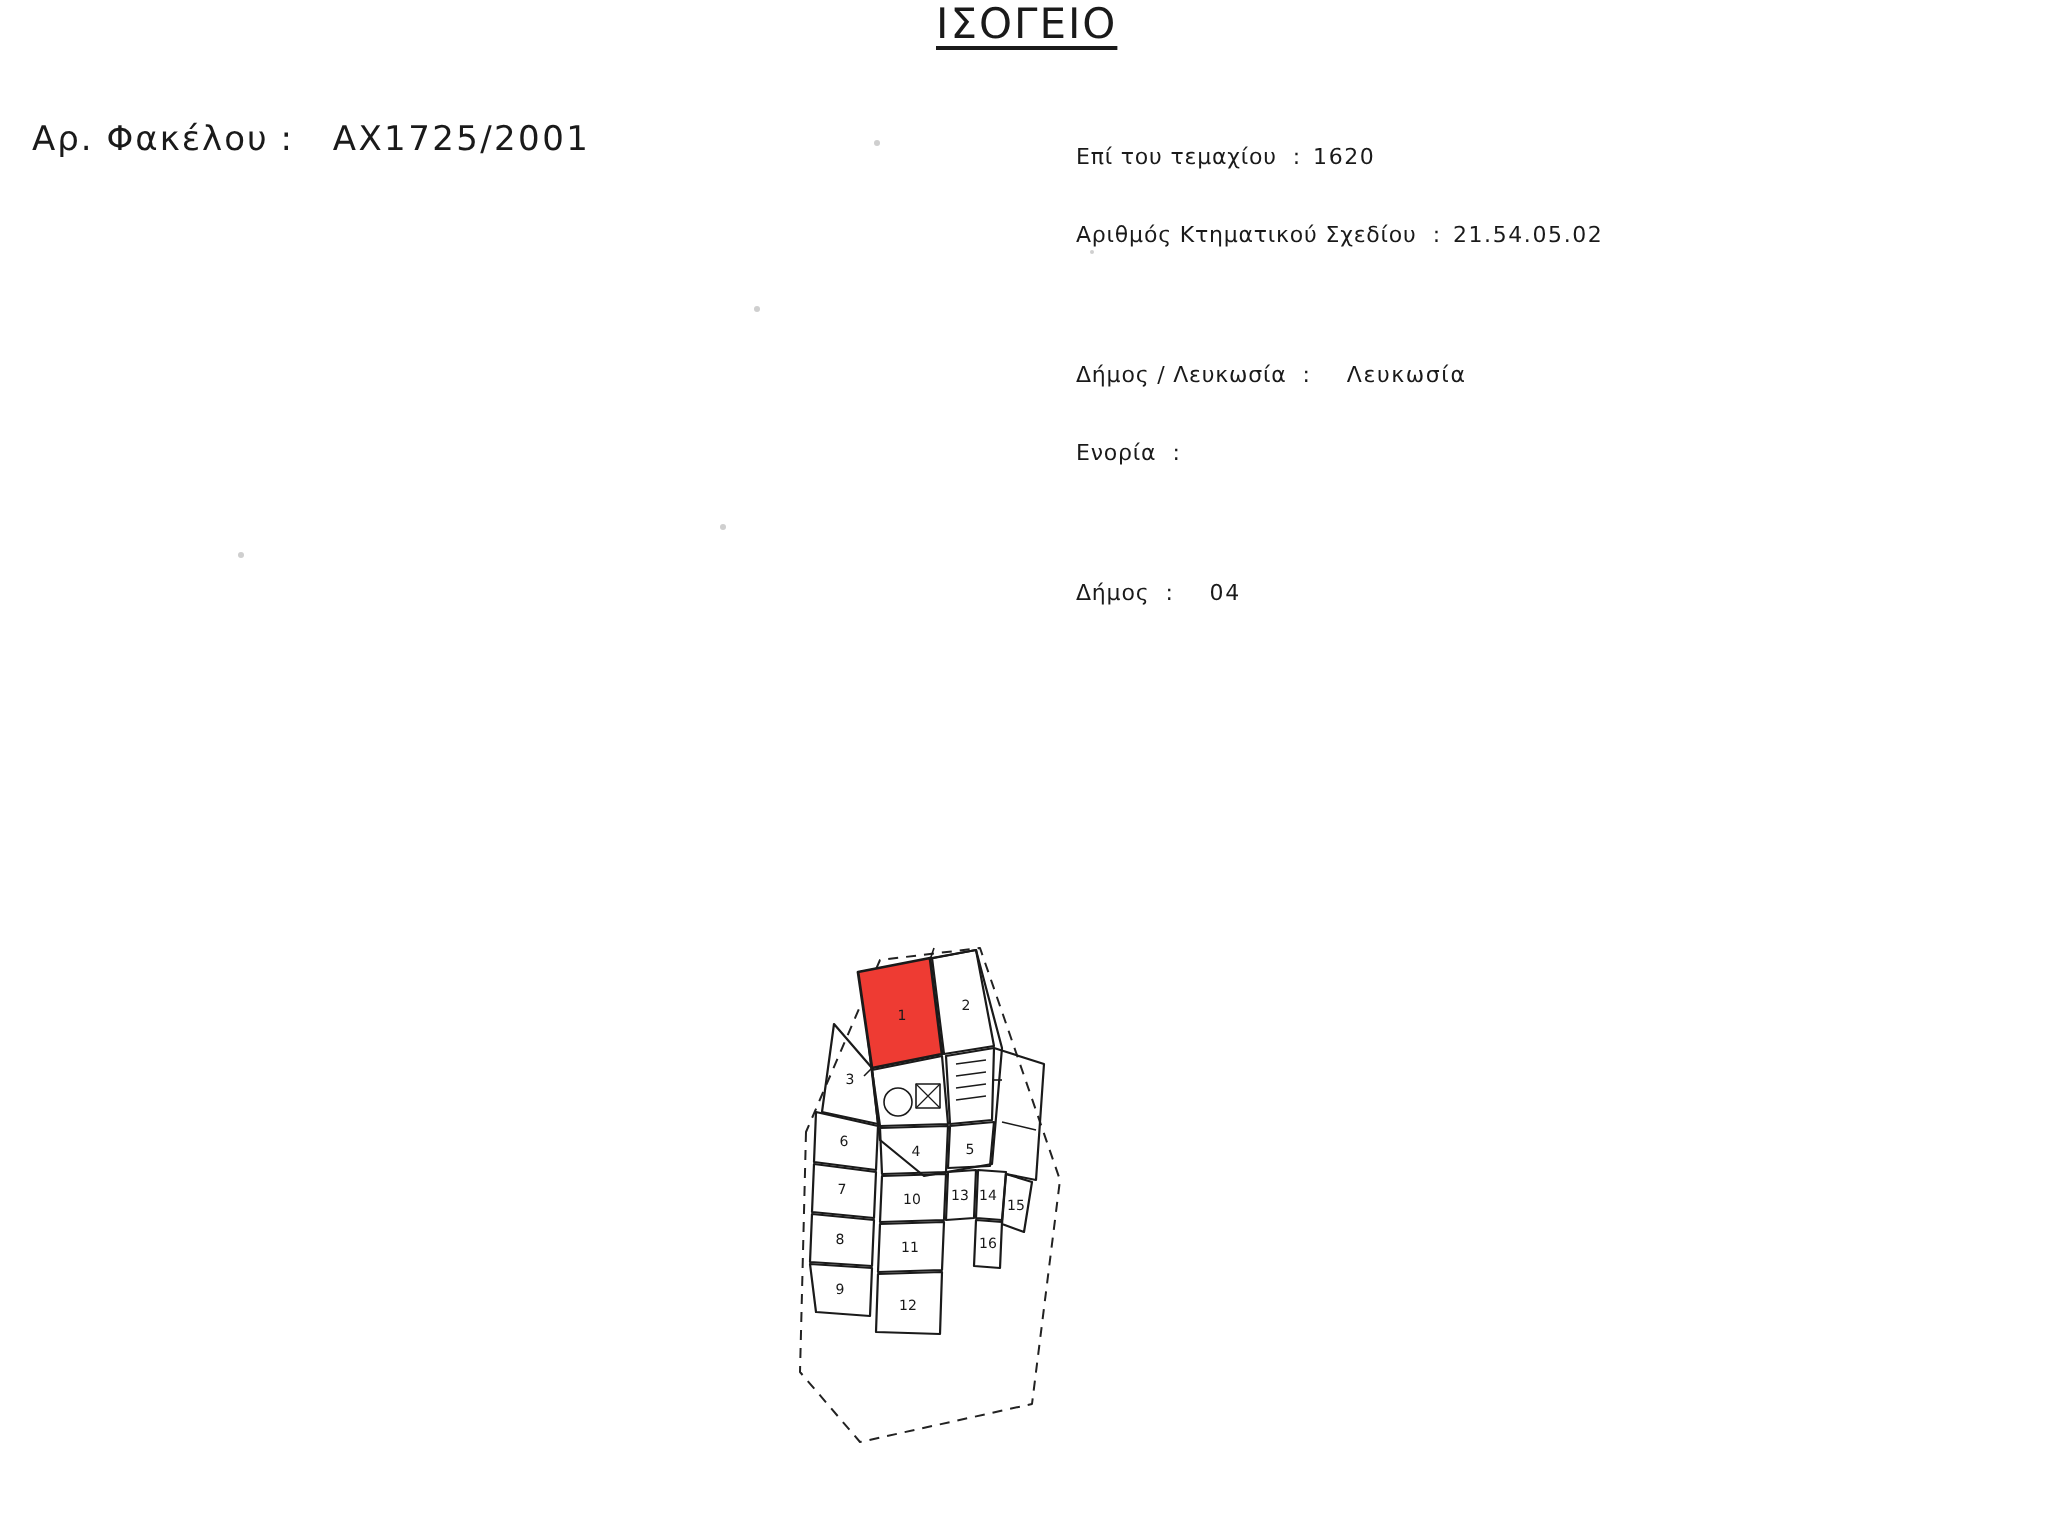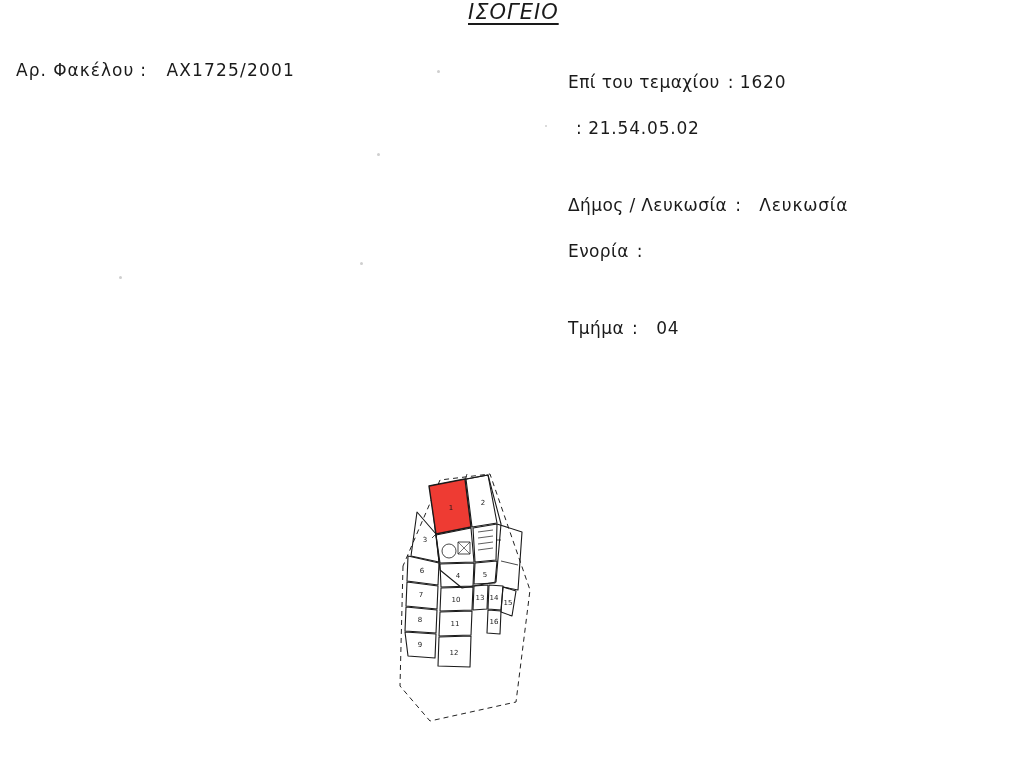--- a/index.html
+++ b/index.html
@@ -19,21 +19,20 @@
   
   .doc-title {
     position: absolute;
     top: 0px;
     left: 468px;
     font-size: 21px;
     letter-spacing: 1px;
     text-decoration: underline;
     text-underline-offset: 4px;
     white-space: nowrap;
-    font-style: italic;
   }
 
   
   .file-ref {
     position: absolute;
     top: 60px;
     left: 16px;
     font-size: 17px;
     white-space: nowrap;
     letter-spacing: 0.5px;
@@ -41,22 +40,22 @@
   .file-ref .label { letter-spacing: 1px; margin-top: 26px; }
   .file-ref .value {
     margin-left: 14px;
     letter-spacing: 1.2px;
   }
 
   
   .fields {
     position: absolute;
     top: 72px;
-    left: 568px;
-    font-size: 17px;
+    left: 538px;
+    font-size: 11px;
   }
   .field-row {
     display: flex;
     align-items: baseline;
     margin-bottom: 26px;
     white-space: nowrap;
     letter-spacing: 0.4px;
   }
   .field-row .f-label { }
   .field-row .f-colon { margin: 0 6px 0 8px; }
@@ -93,38 +92,39 @@
 
 <div class="fields">
 
   <div class="field-row">
     <span class="f-label">Επί του τεμαχίου</span>
     <span class="f-colon">:</span>
     <span class="f-value">1620</span>
   </div>
 
   <div class="field-row">
+    <span class="f-label">Αριθμός Κτηματικού Σχεδίου</span>
     <span class="f-colon">:</span>
     <span class="f-value">21.54.05.02</span>
   </div>
 
   <div class="field-row">
     <span class="f-label">Δήμος / Λευκωσία</span>
     <span class="f-colon">:</span>
     <span class="f-value indent">Λευκωσία</span>
   </div>
 
   <div class="field-row">
     <span class="f-label">Ενορία</span>
     <span class="f-colon">:</span>
     <span class="f-value"></span>
   </div>
 
   <div class="field-row">
-    <span class="f-label">Τμήμα</span>
+    <span class="f-label">Δήμος</span>
     <span class="f-colon">:</span>
     <span class="f-value indent">04</span>
   </div>
 
 </div>
 
 <div class="speck" style="left:437px; top:70px; width:3px; height:3px;"></div>
 <div class="speck" style="left:377px; top:153px; width:3px; height:3px;"></div>
 <div class="speck" style="left:360px; top:262px; width:3px; height:3px;"></div>
 <div class="speck" style="left:119px; top:276px; width:3px; height:3px;"></div>

